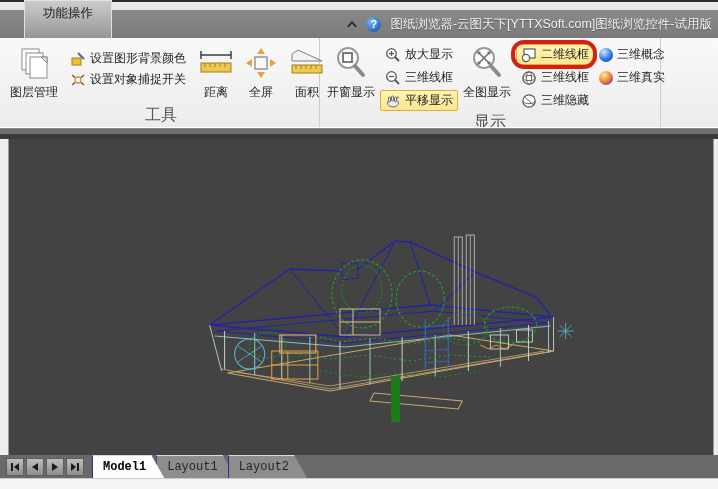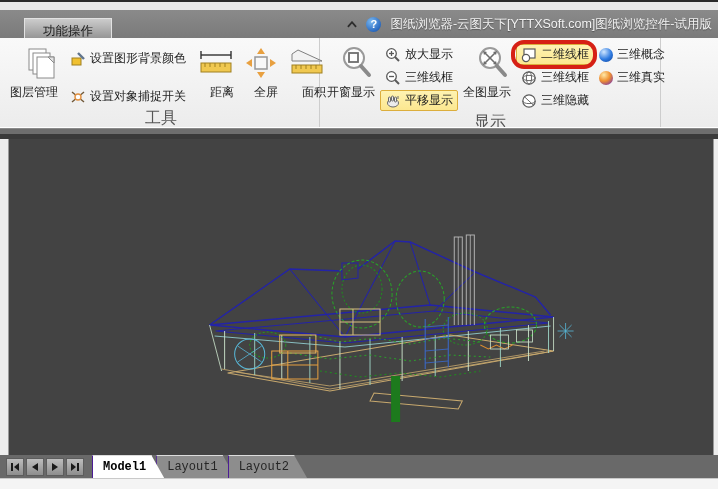--- a/index.html
+++ b/index.html
@@ -5,39 +5,39 @@
   * { margin:0; padding:0; box-sizing:border-box; }
   html,body { width:718px; height:489px; overflow:hidden; }
   body { font-family:"Liberation Sans", sans-serif; font-size:12px; background:#e9e9e9; }
   .window { width:718px; height:489px; display:flex; flex-direction:column; background:#e9e9e9; }
 
   
   .top-edge { height:10px; background:#e9e9e9; border-top:2px solid #2b2b2b; }
 
   
   .titlebar { height:28px; background:linear-gradient(#8a8a8a,#7a7a7a); display:flex; align-items:flex-end; position:relative; }
-  .ribbon-tab { margin-left:24px; height:20px; padding:4px 18px 3px; background:linear-gradient(#cccccc,#969696); border:1px solid #e2e2e2; border-bottom:none; color:#161616; font-size:12.5px; }
+  .ribbon-tab { margin-left:24px; height:38px; padding:4px 18px 3px; background:linear-gradient(#cccccc,#969696); border:1px solid #e2e2e2; border-bottom:none; color:#161616; font-size:12.5px; }
   .title-right { position:absolute; right:6px; top:0; height:28px; display:flex; align-items:center; gap:9px; }
   .caret-up { width:10px; height:6px; position:relative; }
   .caret-up svg { display:block; }
   .help-badge { width:15px; height:15px; border-radius:50%; background:radial-gradient(circle at 35% 30%, #7ab8f0, #2a6ac0 70%, #1a4a90); color:#fff; font-size:11px; font-weight:bold; display:flex; align-items:center; justify-content:center; }
   .win-title { color:#f2f2f2; font-size:12.5px; text-shadow:0 1px 1px rgba(0,0,0,.35); }
 
   
   .ribbon { height:89px; background:linear-gradient(#f9f9f9,#ececec); display:flex; align-items:stretch; padding-left:3px; }
   .rgroup { display:flex; flex-direction:column; border-right:1px solid #cdcdcd; }
   .g-tools { width:317px; }
   .g-display { width:341px; }
   .rgroup-content { flex:1; display:flex; align-items:flex-start; padding:2px 2px 0 2px; }
   .rgroup-label { text-align:center; color:#565656; font-size:16px; padding:1px 0 3px; }
-  .bigbtn { display:flex; flex-direction:column; align-items:flex-end; justify-content:flex-start; padding:3px 4px 2px; color:#1e1e1e; border:1px solid transparent; border-radius:2px; cursor:default;font-family:Liberation Serif, serif; }
+  .bigbtn { display:flex; flex-direction:column; align-items:center; justify-content:flex-start; padding:3px 4px 2px; color:#1e1e1e; border:1px solid transparent; border-radius:2px; cursor:default;font-family:Liberation Serif, serif; }
   .bigbtn .bicon { height:38px; display:flex; align-items:center; justify-content:center; }
   .bigbtn .blabel { font-size:12px; white-space:nowrap; margin-top:2px; }
   .smallcol { display:flex; flex-direction:column; padding-top:5px; }
-  .smallcol.tools2 { gap:17px; padding-top:8px; margin:0 2px; }
+  .smallcol.tools2 { gap:0; padding-top:8px; margin:0 2px; }
   .smallcol.tri { gap:2px; padding-top:4px; }
   .smallbtn { display:flex; align-items:center; gap:4px; height:21px; padding:0 4px; font-size:12px; color:#1e1e1e; border:1px solid transparent; border-radius:2px; white-space:nowrap; position:relative; }
   .smallbtn.hl { background:linear-gradient(#fef3b2,#fce790); border:1px solid #dcae3c; }
   .red-ring { position:absolute; left:-6px; top:-5px; right:-4px; bottom:-5px; border:4px solid #d62015; border-radius:13px; pointer-events:none; }
   .sphere { width:14px; height:14px; border-radius:50%; }
   .sphere.blue { background:radial-gradient(circle at 35% 28%, #cfe6ff, #2e7ae0 55%, #0b3e96); }
   .sphere.real { background:radial-gradient(circle at 35% 28%, #ffe9a8, #ef9030 45%, #7a35a8 88%); }
 
   
   .ribbon-divider { height:12px; background:linear-gradient(#ffffff 0 1px, #8b8b8b 1px 2px, #6e6e6e 2px 7px, #3a3a3a 7px 12px); }

